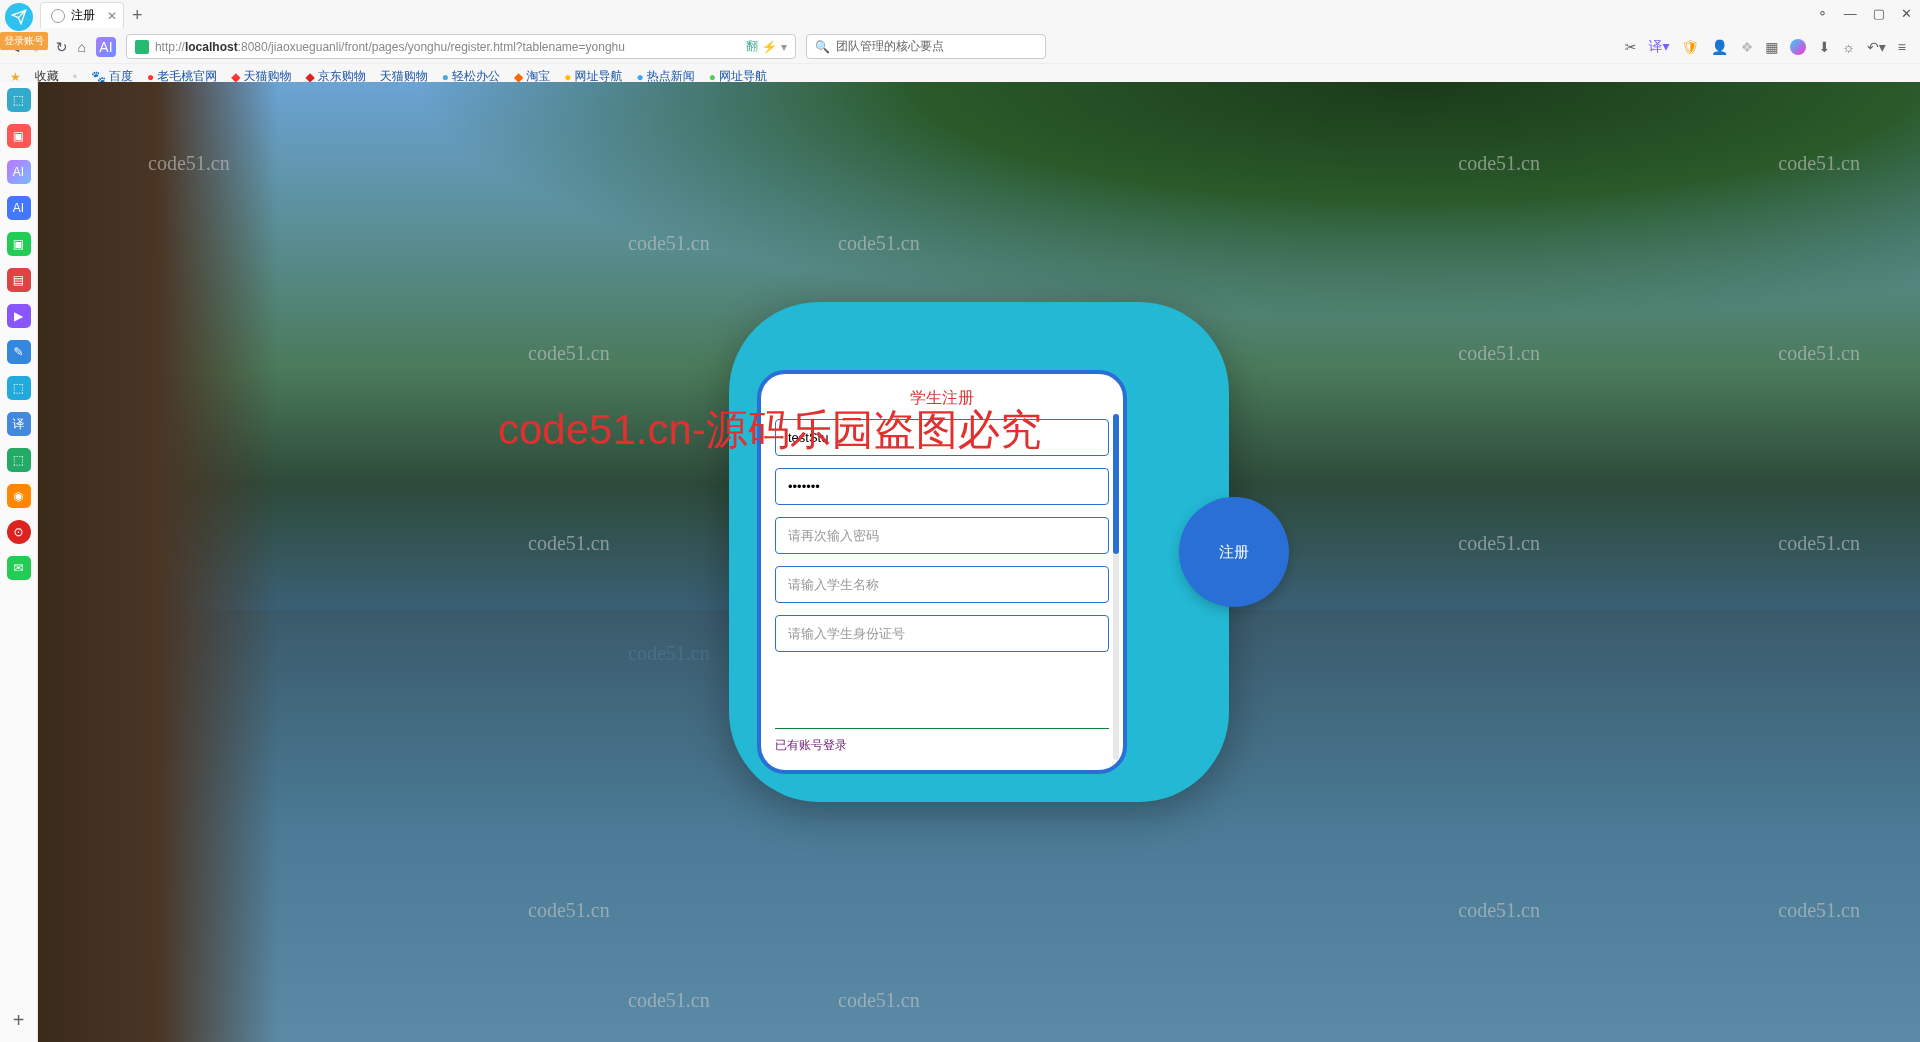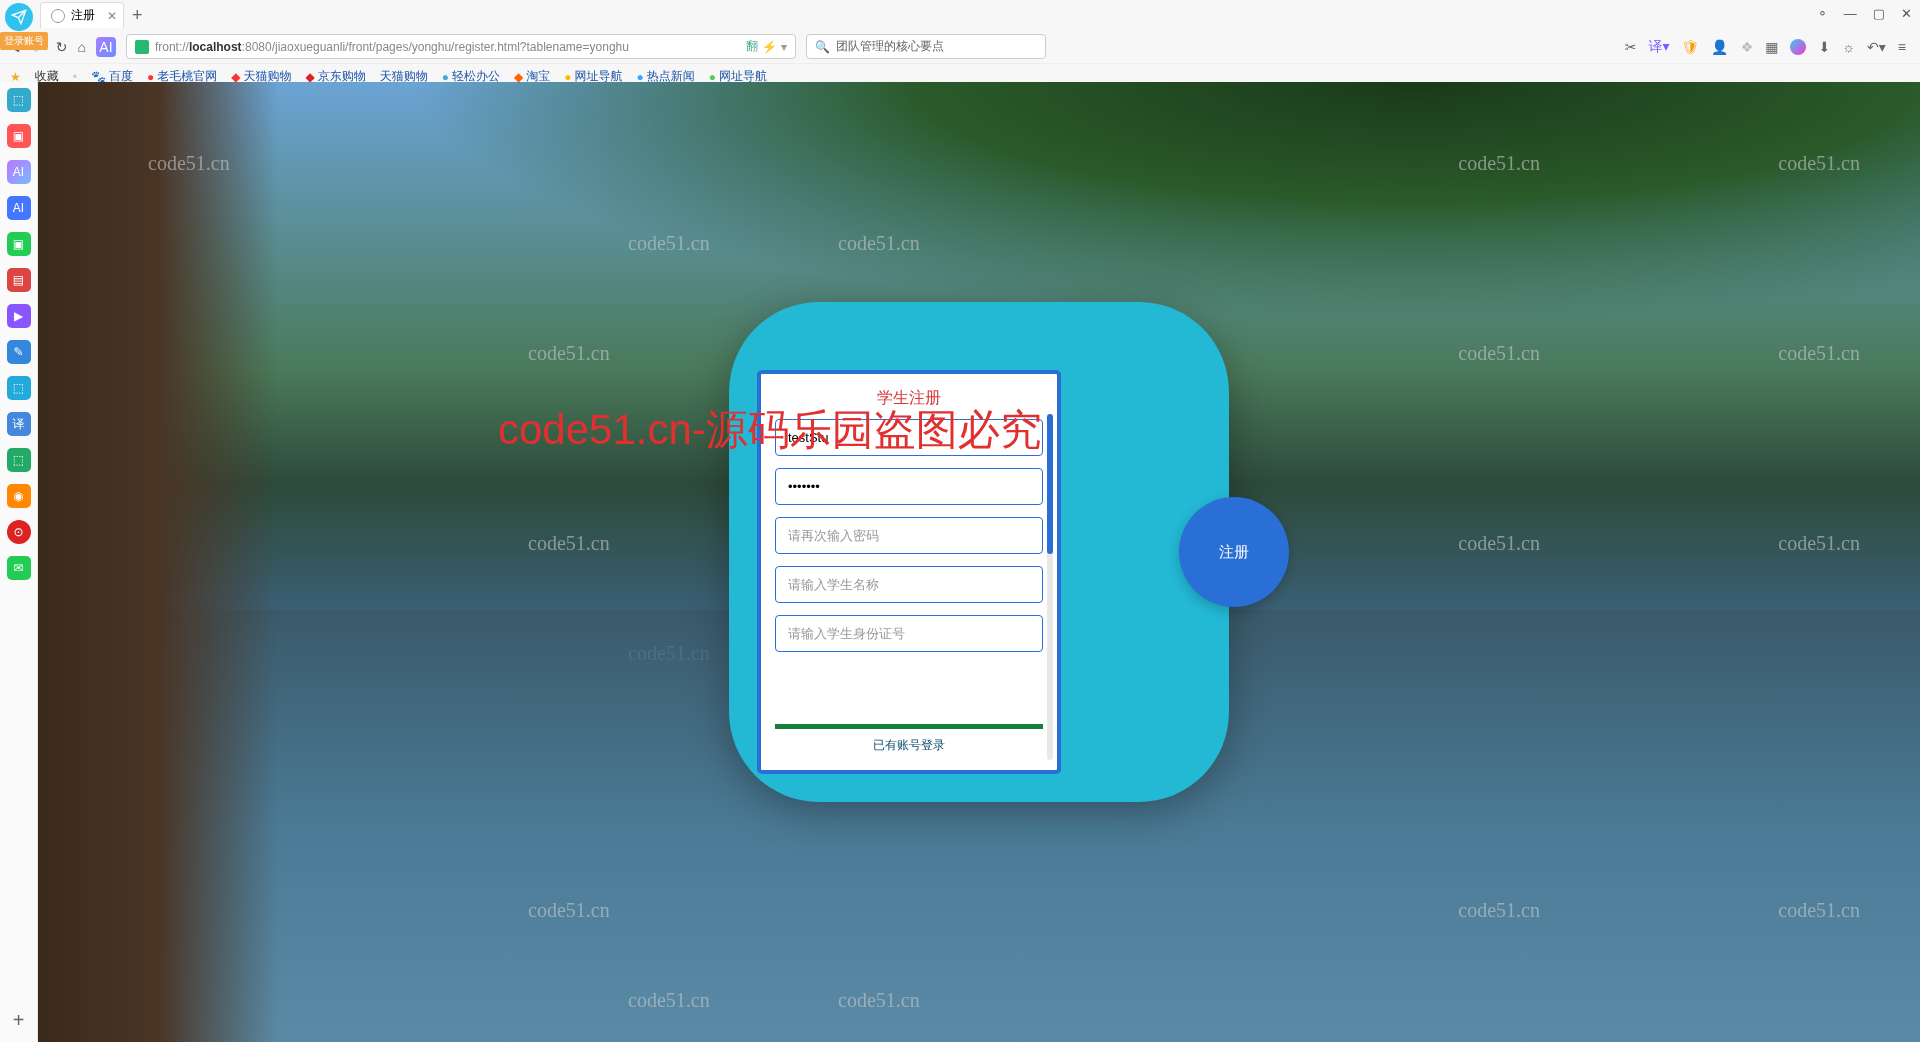--- a/index.html
+++ b/index.html
@@ -44,28 +44,28 @@
 .tree-left { position: absolute; left: 0; top: 0; width: 240px; height: 100%; background: linear-gradient(90deg, #3a2a1a 0%, #4a3525 50%, transparent 100%); }
 .foliage-top { position: absolute; top: 0; left: 200px; right: 0; height: 280px; background: radial-gradient(ellipse at 70% 0%, #1a3a1a 0%, #2a5a2a 30%, transparent 60%); }
 .lake { position: absolute; bottom: 0; left: 0; right: 0; height: 45%; background: linear-gradient(180deg, #3a5a6a 0%, #4a7a95 50%, #5a8aa5 100%); }
 
 
 .wm { position: absolute; color: rgba(200,200,200,0.6); font-size: 20px; pointer-events: none; font-family: Liberation Serif, serif; }
 .wm-red { position: absolute; color: #e03030; font-size: 42px; font-weight: 400; pointer-events: none; z-index: 50; white-space: nowrap; }
 
 
 .card-outer { position: absolute; left: 50%; top: 50%; transform: translate(-50%, -52%); width: 500px; height: 500px; background: #23b8d4; border-radius: 90px; z-index: 20; box-shadow: 0 10px 40px rgba(0,0,0,0.3); }
-.card-inner { position: absolute; left: 28px; top: 68px; width: 304px; bottom: 28px; background: #fff; border-radius: 5px; border: 4px solid #2a6fd6; padding: 14px 14px 8px; display: flex; flex-direction: column; overflow: hidden; }
+.card-inner { position: absolute; left: 28px; top: 68px; width: 370px; bottom: 28px; background: #fff; border-radius: 28px; border: 4px solid #2a6fd6; padding: 14px 14px 8px; display: flex; flex-direction: column; overflow: hidden; }
 .card-scroll { position: absolute; right: 4px; top: 40px; bottom: 10px; width: 6px; background: #e8e8e8; border-radius: 3px; }
 .card-scroll::before { content: ''; position: absolute; top: 0; width: 6px; height: 140px; background: #2a6fd6; border-radius: 3px; }
 
 .card-title { text-align: center; font-size: 16px; color: #d43a3a; margin-bottom: 10px; font-weight: 500; }
 .form-input { width: 100%; padding: 10px 12px; margin-bottom: 12px; border: 1.5px solid #2a6fd6; border-radius: 4px; font-size: 13px; outline: none; }
 .form-input::placeholder { color: #999; }
-.login-link { text-align: center; font-size: 12px; color: #0c4a6e; padding: 8px 0; cursor: pointer; border-top: 5px solid #15803d; margin-top: auto; }
+.login-link { text-align: left; font-size: 12px; color: #701a75; padding: 8px 0; cursor: pointer; border-top: 1px solid #15803d; margin-top: auto; }
 
 .submit-circle { position: absolute; right: -60px; top: 50%; transform: translateY(-50%); width: 110px; height: 110px; border-radius: 50%; background: #2a6fd6; color: #fff; display: flex; align-items: center; justify-content: center; font-size: 15px; cursor: pointer; box-shadow: 0 4px 12px rgba(0,0,0,0.2); z-index: 30; }
 
 .login-badge { position: absolute; left: 0; top: 32px; background: #f5a240; color: #fff; font-size: 10px; padding: 2px 4px; border-radius: 2px; z-index: 100; }
 </style>
 </head>
 <body>
 
 <div class="browser-chrome">
   <div class="browser-logo">
@@ -94,21 +94,21 @@
     <div class="nav-btns">
       <span>◄</span>
       <span style="color:#ccc">►</span>
       <span>↻</span>
       <span>⌂</span>
       <span class="ai-badge">AI</span>
     </div>
     <div class="url-box">
       <span class="url-shield"></span>
       <span class="url-text">
-        <span>front://</span><b>localhost</b><span>:8080/jiaoxueguanli/front/pages/yonghu/register.html?tablename=yonghu</span>
+        <span>http://</span><b>localhost</b><span>:8080/jiaoxueguanli/front/pages/yonghu/register.html?tablename=yonghu</span>
       </span>
       <span class="url-right">
         <span style="color:#4a9">翻</span>
         <span style="color:#2c2">⚡</span>
         <span>▾</span>
       </span>
     </div>
     <div class="search-box">
       <span>🔍</span>
       <span>团队管理的核心要点</span>

